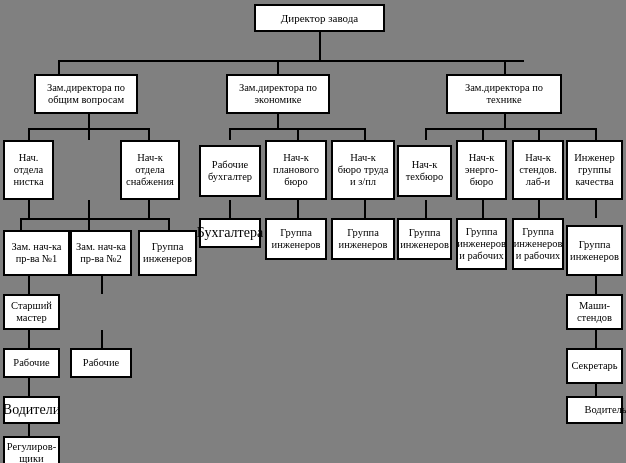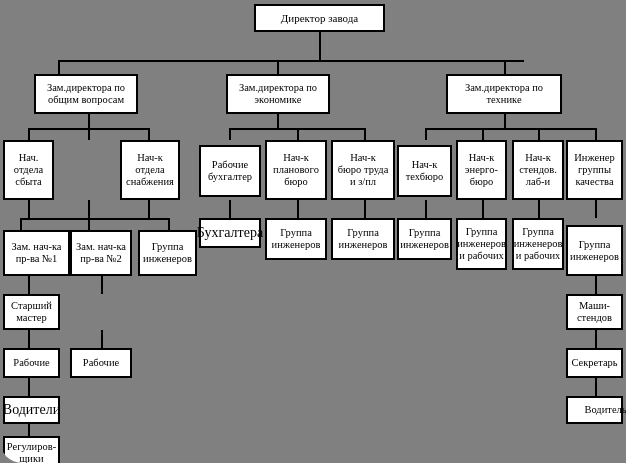--- a/index.html
+++ b/index.html
@@ -7,21 +7,20 @@
     padding: 0;
     background: #808080;
   }
   #canvas {
     position: relative;
     width: 626px;
     height: 463px;
     background: #808080;
     font-family: "Liberation Serif", "DejaVu Serif", serif;
     overflow: hidden;
-    border-radius: 22px;
   }
   .box {
     position: absolute;
     background: #ffffff;
     border: 2px solid #000000;
     box-sizing: border-box;
     display: flex;
     align-items: center;
     justify-content: center;
     text-align: center;
@@ -104,21 +103,21 @@
 
   <div class="box" style="left:34px; top:74px; width:104px; height:40px; font-size:10.5px;">Зам.директора по
 общим вопросам</div>
   <div class="box" style="left:226px; top:74px; width:104px; height:40px; font-size:10.5px;">Зам.директора по
 экономике</div>
   <div class="box" style="left:446px; top:74px; width:116px; height:40px; font-size:10.5px;">Зам.директора по
 технике</div>
 
   <div class="box" style="left:3px; top:140px; width:51px; height:60px; font-size:10.5px;">Нач.
 отдела
-сбыта</div>
+нистка</div>
   <div class="box" style="left:120px; top:140px; width:60px; height:60px; font-size:10.5px;">Нач-к
 отдела
 снабжения</div>
 
   <div class="box" style="left:199px; top:145px; width:62px; height:52px; font-size:10.5px;">Рабочие
 бухгалтер</div>
   <div class="box" style="left:265px; top:140px; width:62px; height:60px; font-size:10.5px;">Нач-к
 планового
 бюро</div>
   <div class="box" style="left:331px; top:140px; width:64px; height:60px; font-size:10.5px;">Нач-к
@@ -166,16 +165,16 @@
 
   <div class="box" style="left:3px; top:348px; width:57px; height:30px; font-size:10.5px;">Рабочие</div>
   <div class="box" style="left:70px; top:348px; width:62px; height:30px; font-size:10.5px;">Рабочие</div>
 
   <div class="box" style="left:3px; top:396px; width:57px; height:28px; font-size:14px;">Водители</div>
   <div class="box" style="left:3px; top:436px; width:57px; height:34px; font-size:10.5px;">Регулиров-
 щики</div>
 
   <div class="box" style="left:566px; top:294px; width:57px; height:36px; font-size:10.5px;">Маши-
 стендов</div>
-  <div class="box" style="left:566px; top:348px; width:57px; height:30px; font-size:10.5px;">Секретарь</div>
+  <div class="box" style="left:566px; top:348px; width:57px; height:36px; font-size:10.5px;">Секретарь</div>
   <div class="box" style="left:566px; top:396px; width:57px; height:28px; font-size:10.5px;padding-left:24px;">Водитель</div>
 
 </div>
 
 </body></html>

